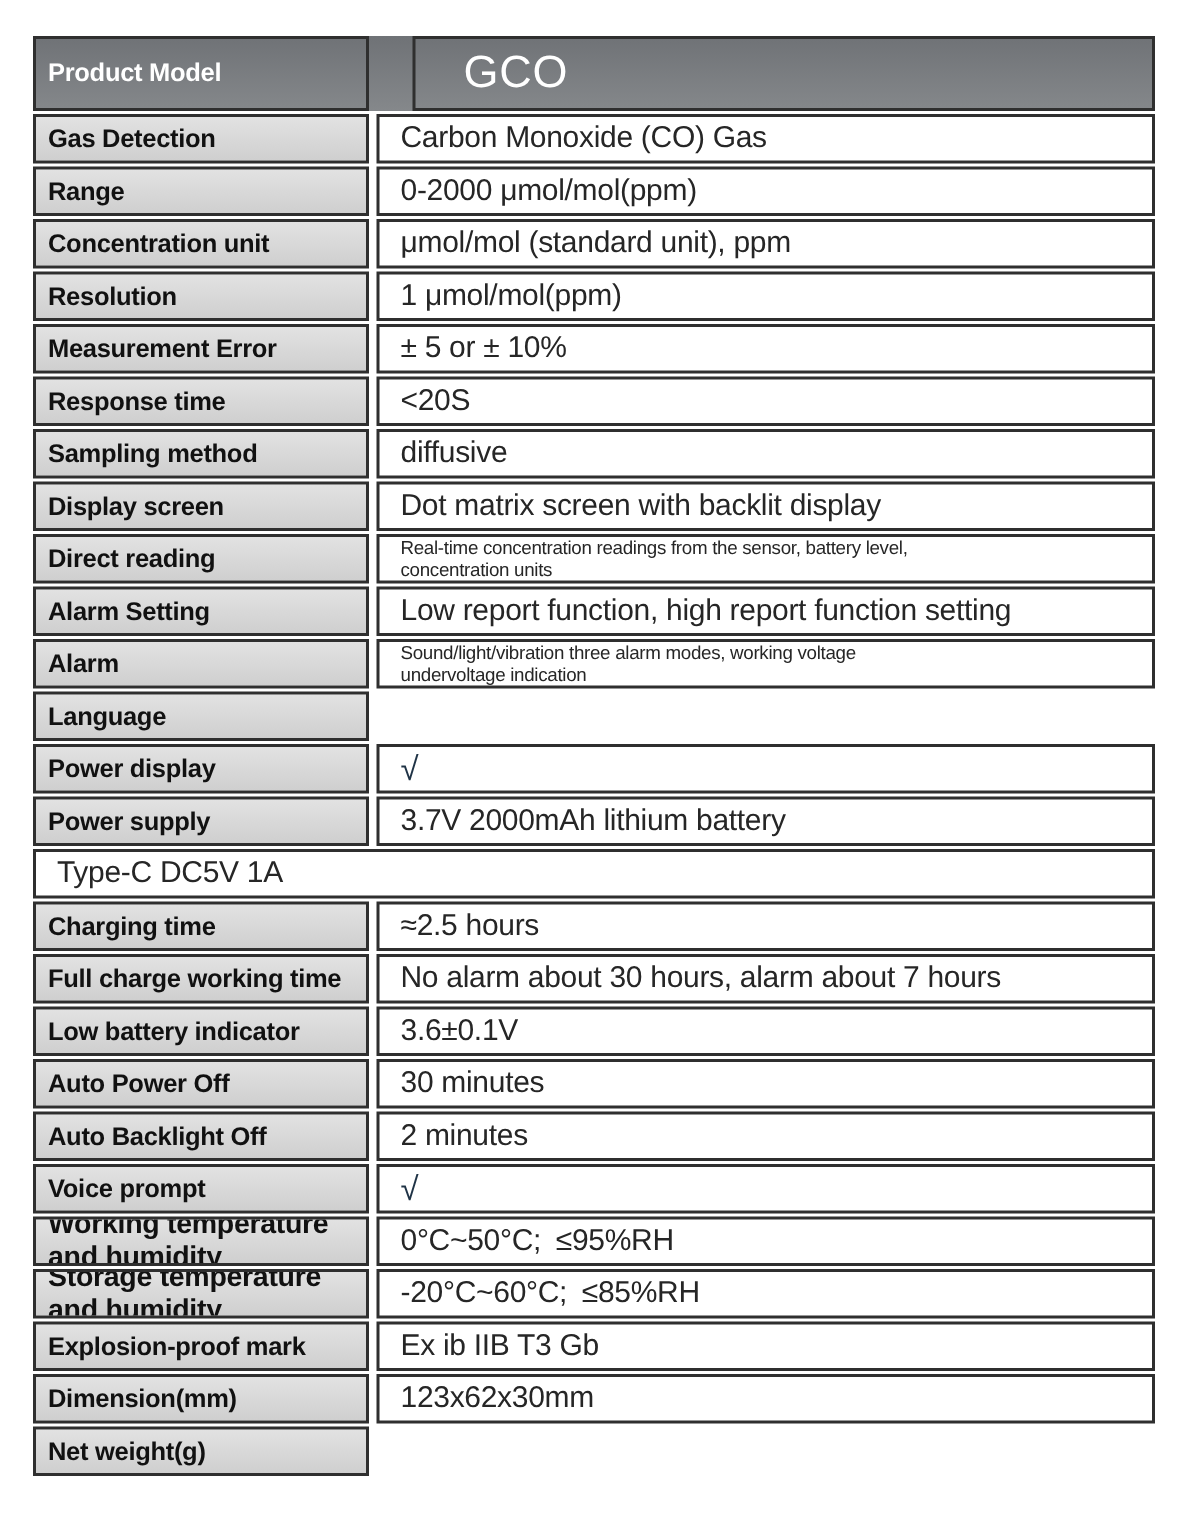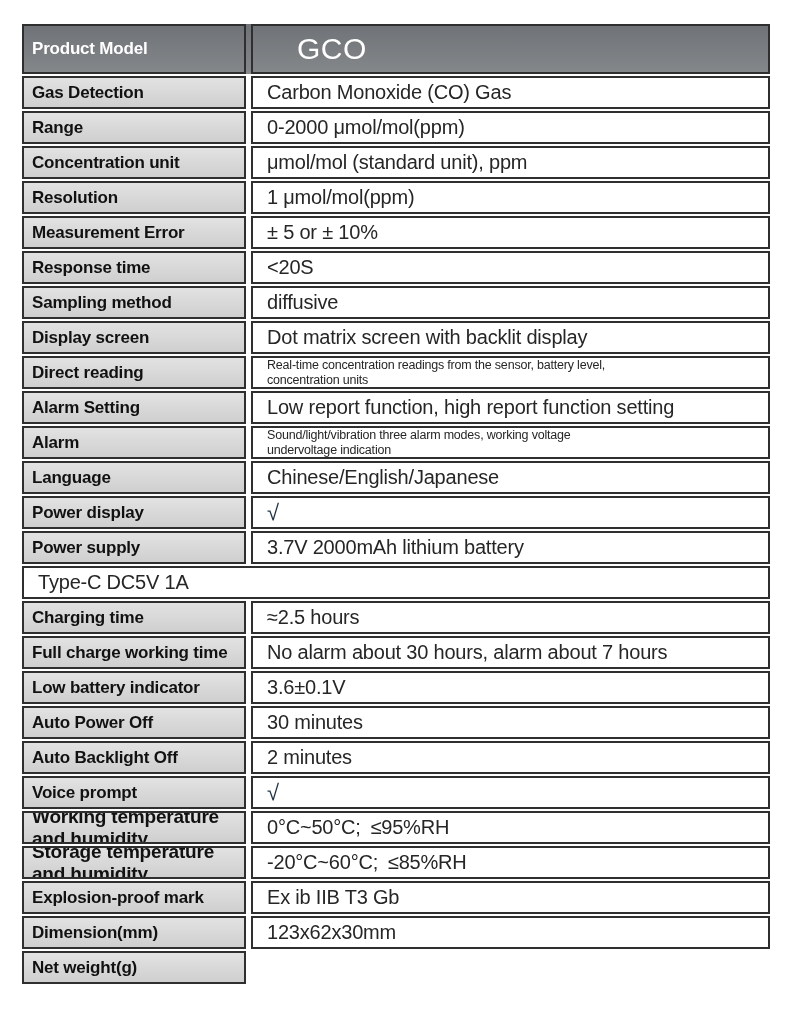--- a/index.html
+++ b/index.html
@@ -51,21 +51,21 @@
     letter-spacing:-0.2px;
     white-space:pre-line; line-height:1.15;
   }
   .header-row .label-cell {
     background:transparent;
     font-size:17px; color:var(--header-text);
   }
   .header-row .value-cell {
     background:transparent;
     font-size:30px; color:var(--header-text);
-    padding-left:44px; letter-spacing:0.5px; font-weight:500;
+    padding-left:32px; letter-spacing:0.5px; font-weight:500;margin-left:24px;
   }
   .small-label { font-size:19px; }
   .small-value { font-size:12.5px; line-height:1.2; }
   .check-value { font-size:22px; color:var(--check-color); }
 </style>
 </head>
 <body>
 
 <div class="spec-table">
   <div class="row header-row">
@@ -114,21 +114,20 @@
       <div class="cell label-cell">Alarm Setting</div>
       <div class="cell value-cell">Low report function, high report function setting</div>
     </div>
     <div class="row">
       <div class="cell label-cell">Alarm</div>
       <div class="cell value-cell small-value">Sound/light/vibration three alarm modes, working voltage
 undervoltage indication</div>
     </div>
     <div class="row">
       <div class="cell label-cell">Language</div>
-      <div class="cell value-cell">Chinese/English/Japanese</div>
     </div>
     <div class="row">
       <div class="cell label-cell">Power display</div>
       <div class="cell value-cell check-value">√</div>
     </div>
     <div class="row">
       <div class="cell label-cell">Power supply</div>
       <div class="cell value-cell">3.7V 2000mAh lithium battery</div>
     </div>
     <div class="row">

